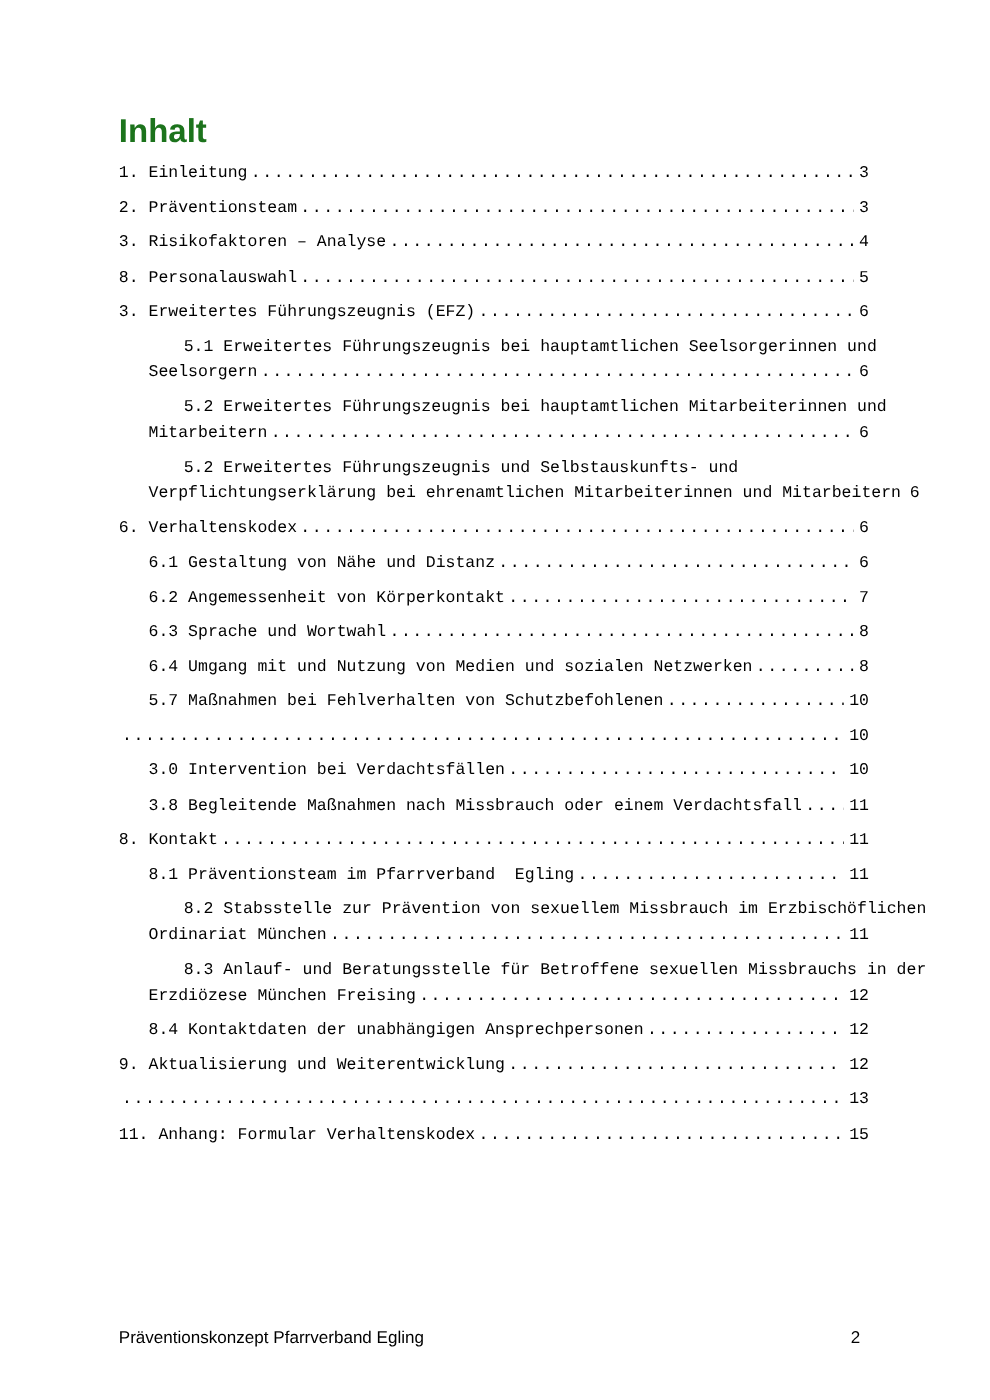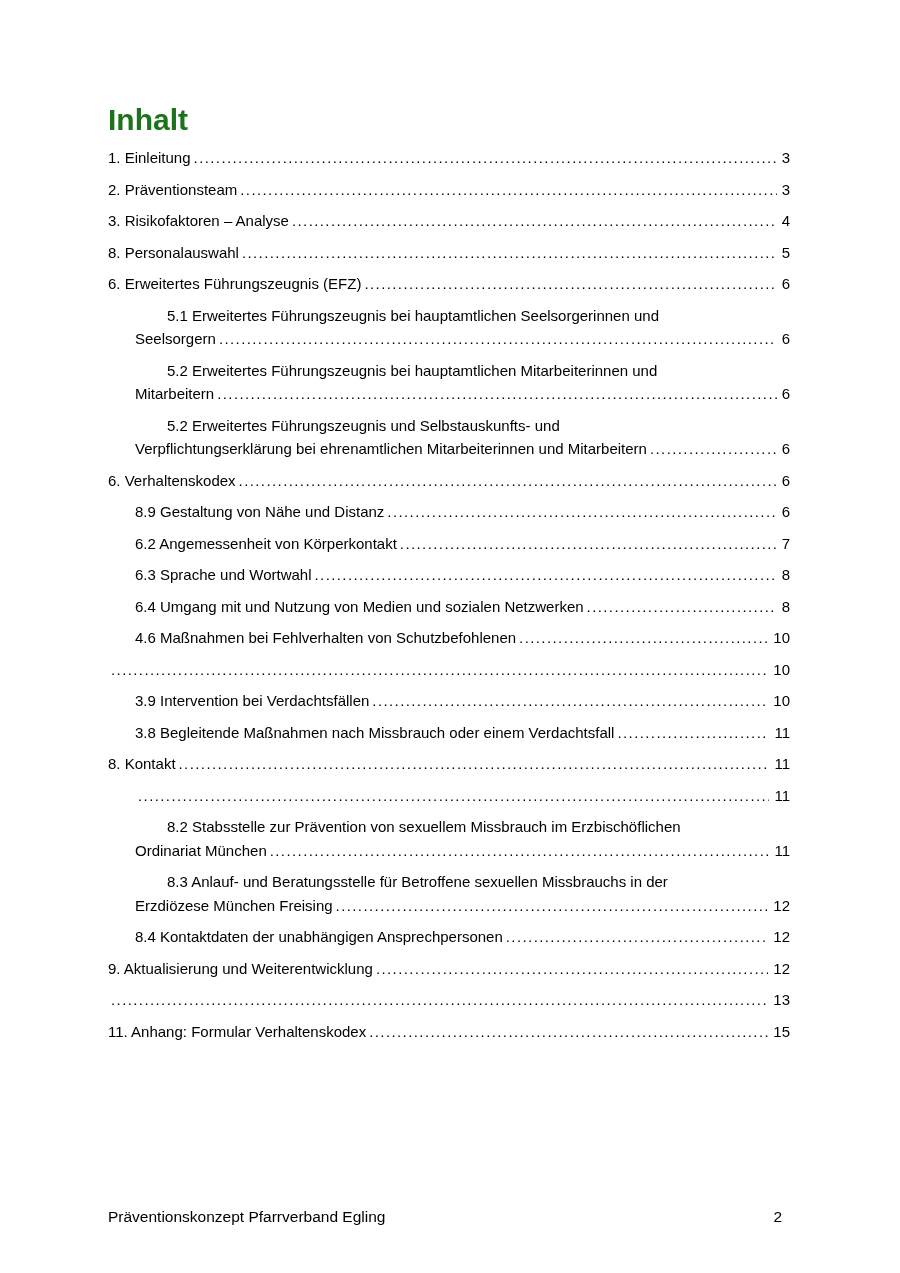--- a/index.html
+++ b/index.html
@@ -27,20 +27,21 @@
     margin: 0 0 10px 0;
     font-size: 30px;
     line-height: 33px;
     font-weight: bold;
     color: #1c731c;
     letter-spacing: 0px;
   }
   .toc {
     font-size: 15px;
     line-height: 23.5px;
+    font-family: Liberation Mono, monospace;
   }
   .toc-entry {
     margin-bottom: 8px;
   }
   .toc-entry.indent {
     padding-left: 27px;
   }
   .toc-wrap-line {
     white-space: pre;
     margin-left: 32px;
@@ -115,21 +116,21 @@
         </div>
         <div class="toc-entry">
           <div class="toc-row">
             <span class="toc-text">8. Personalauswahl</span>
             <span class="leader"></span>
             <span class="page-num">5</span>
           </div>
         </div>
         <div class="toc-entry">
           <div class="toc-row">
-            <span class="toc-text">6. Erweitertes Führungszeugnis (EFZ)</span>
+            <span class="toc-text">3. Erweitertes Führungszeugnis (EFZ)</span>
             <span class="leader"></span>
             <span class="page-num">6</span>
           </div>
         </div>
         <div class="toc-entry indent">
           <div class="toc-wrap-line">5.1 Erweitertes Führungszeugnis bei hauptamtlichen Seelsorgerinnen und</div>
           <div class="toc-row">
             <span class="toc-text">Seelsorgern</span>
             <span class="leader"></span>
             <span class="page-num">6</span>
@@ -153,21 +154,21 @@
         </div>
         <div class="toc-entry">
           <div class="toc-row">
             <span class="toc-text">6. Verhaltenskodex</span>
             <span class="leader"></span>
             <span class="page-num">6</span>
           </div>
         </div>
         <div class="toc-entry indent">
           <div class="toc-row">
-            <span class="toc-text">8.9 Gestaltung von Nähe und Distanz</span>
+            <span class="toc-text">6.1 Gestaltung von Nähe und Distanz</span>
             <span class="leader"></span>
             <span class="page-num">6</span>
           </div>
         </div>
         <div class="toc-entry indent">
           <div class="toc-row">
             <span class="toc-text">6.2 Angemessenheit von Körperkontakt</span>
             <span class="leader"></span>
             <span class="page-num">7</span>
           </div>
@@ -181,54 +182,55 @@
         </div>
         <div class="toc-entry indent">
           <div class="toc-row">
             <span class="toc-text">6.4 Umgang mit und Nutzung von Medien und sozialen Netzwerken</span>
             <span class="leader"></span>
             <span class="page-num">8</span>
           </div>
         </div>
         <div class="toc-entry indent">
           <div class="toc-row">
-            <span class="toc-text">4.6 Maßnahmen bei Fehlverhalten von Schutzbefohlenen</span>
+            <span class="toc-text">5.7 Maßnahmen bei Fehlverhalten von Schutzbefohlenen</span>
             <span class="leader"></span>
             <span class="page-num">10</span>
           </div>
         </div>
         <div class="toc-entry">
           <div class="toc-row">
             <span class="leader"></span>
             <span class="page-num">10</span>
           </div>
         </div>
         <div class="toc-entry indent">
           <div class="toc-row">
-            <span class="toc-text">3.9 Intervention bei Verdachtsfällen</span>
+            <span class="toc-text">3.0 Intervention bei Verdachtsfällen</span>
             <span class="leader"></span>
             <span class="page-num">10</span>
           </div>
         </div>
         <div class="toc-entry indent">
           <div class="toc-row">
             <span class="toc-text">3.8 Begleitende Maßnahmen nach Missbrauch oder einem Verdachtsfall</span>
             <span class="leader"></span>
             <span class="page-num">11</span>
           </div>
         </div>
         <div class="toc-entry">
           <div class="toc-row">
             <span class="toc-text">8. Kontakt</span>
             <span class="leader"></span>
             <span class="page-num">11</span>
           </div>
         </div>
         <div class="toc-entry indent">
           <div class="toc-row">
+            <span class="toc-text">8.1 Präventionsteam im Pfarrverband  Egling</span>
             <span class="leader"></span>
             <span class="page-num">11</span>
           </div>
         </div>
         <div class="toc-entry indent">
           <div class="toc-wrap-line">8.2 Stabsstelle zur Prävention von sexuellem Missbrauch im Erzbischöflichen</div>
           <div class="toc-row">
             <span class="toc-text">Ordinariat München</span>
             <span class="leader"></span>
             <span class="page-num">11</span>

